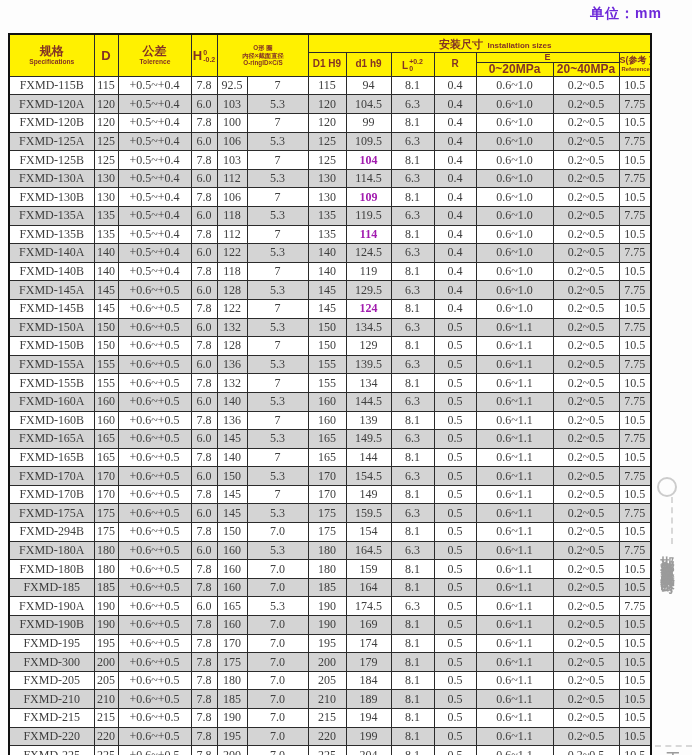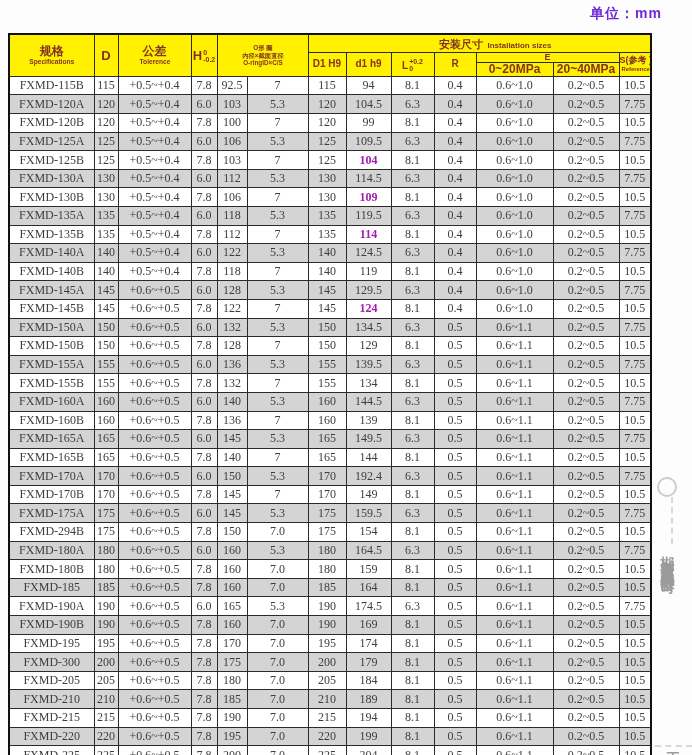--- a/index.html
+++ b/index.html
@@ -458,21 +458,21 @@
         <td>10.5</td>
       </tr>
       <tr class="shaded">
         <td>FXMD-170A</td>
         <td>170</td>
         <td>+0.6~+0.5</td>
         <td>6.0</td>
         <td>150</td>
         <td>5.3</td>
         <td>170</td>
-        <td>192.4</td>
+        <td>154.5</td>
         <td>6.3</td>
         <td>0.5</td>
         <td>0.6~1.1</td>
         <td>0.2~0.5</td>
         <td>7.75</td>
       </tr>
       <tr>
         <td>FXMD-170B</td>
         <td>170</td>
         <td>+0.6~+0.5</td>

